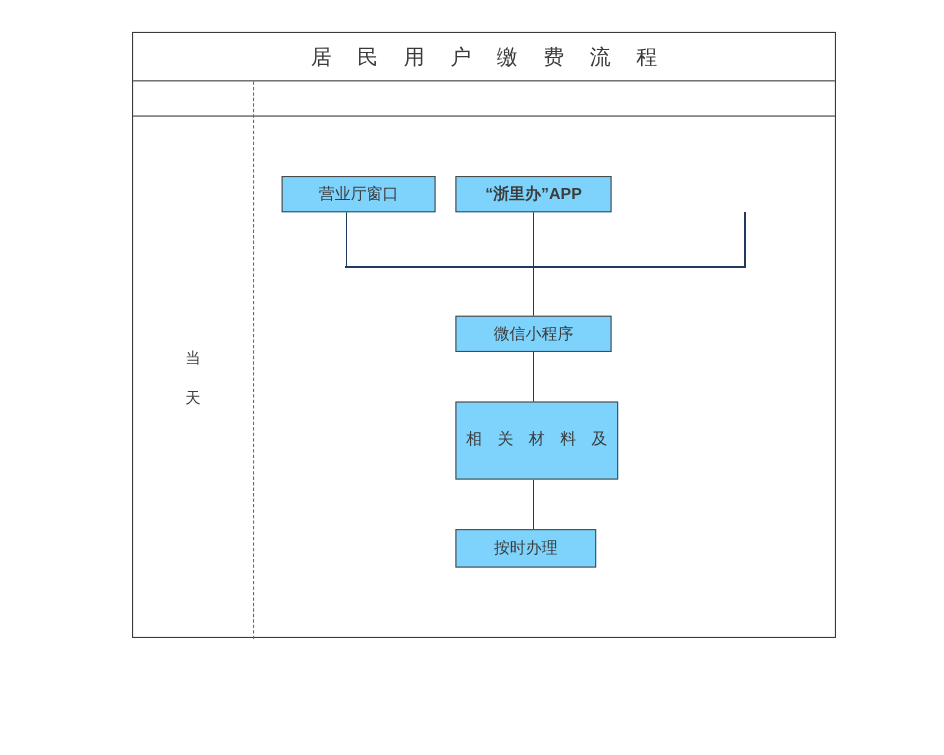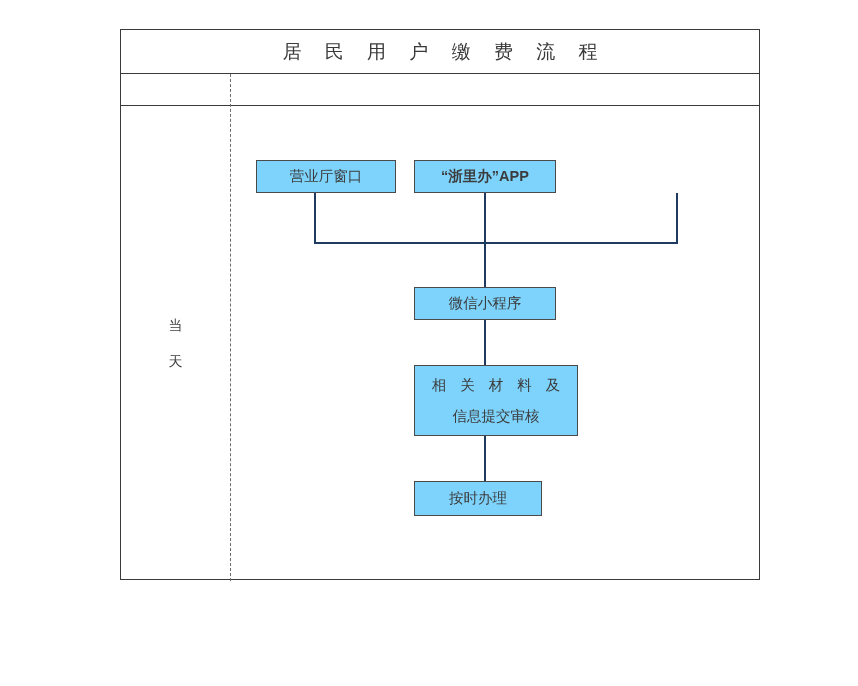--- a/index.html
+++ b/index.html
@@ -141,21 +141,21 @@
     color: #3c3c3c;
     white-space: nowrap;
   }
   .node .line2 { line-height: 31px; }
   .node .spaced { letter-spacing: 5px; text-indent: 5px; }
 
   .n-hall    { left: 245px; top: 160px; width: 140px; height: 33px; }
   .n-app     { left: 403px; top: 160px; width: 142px; height: 33px; font-weight: bold; }
   .n-wechat  { left: 560px; top: 160px; width: 143px; height: 33px; }
   .n-accept  { left: 403px; top: 287px; width: 142px; height: 33px; }
-  .n-submit  { left: 403px; top: 365px; width: 164px; height: 71px; }
+  .n-submit  { left: 403px; top: 365px; width: 148px; height: 71px; }
   .n-handle  { left: 403px; top: 481px; width: 128px; height: 35px; }
 
   .connector-svg {
     position: absolute;
     left: 0;
     top: 0;
     width: 858px;
     height: 686px;
   }
 </style>
@@ -207,20 +207,19 @@
     </div>
     <div class="node n-app">
       <span>“浙里办”APP</span>
     </div>
 
     <div class="node n-accept">
       <span>微信小程序</span>
     </div>
     <div class="node n-submit">
       <span class="line2 spaced">相 关 材 料 及</span>
-      <span class="line2">信息提交审核</span>
     </div>
     <div class="node n-handle">
       <span>按时办理</span>
     </div>
 
   </div>
 </div>
 
 </body></html>

